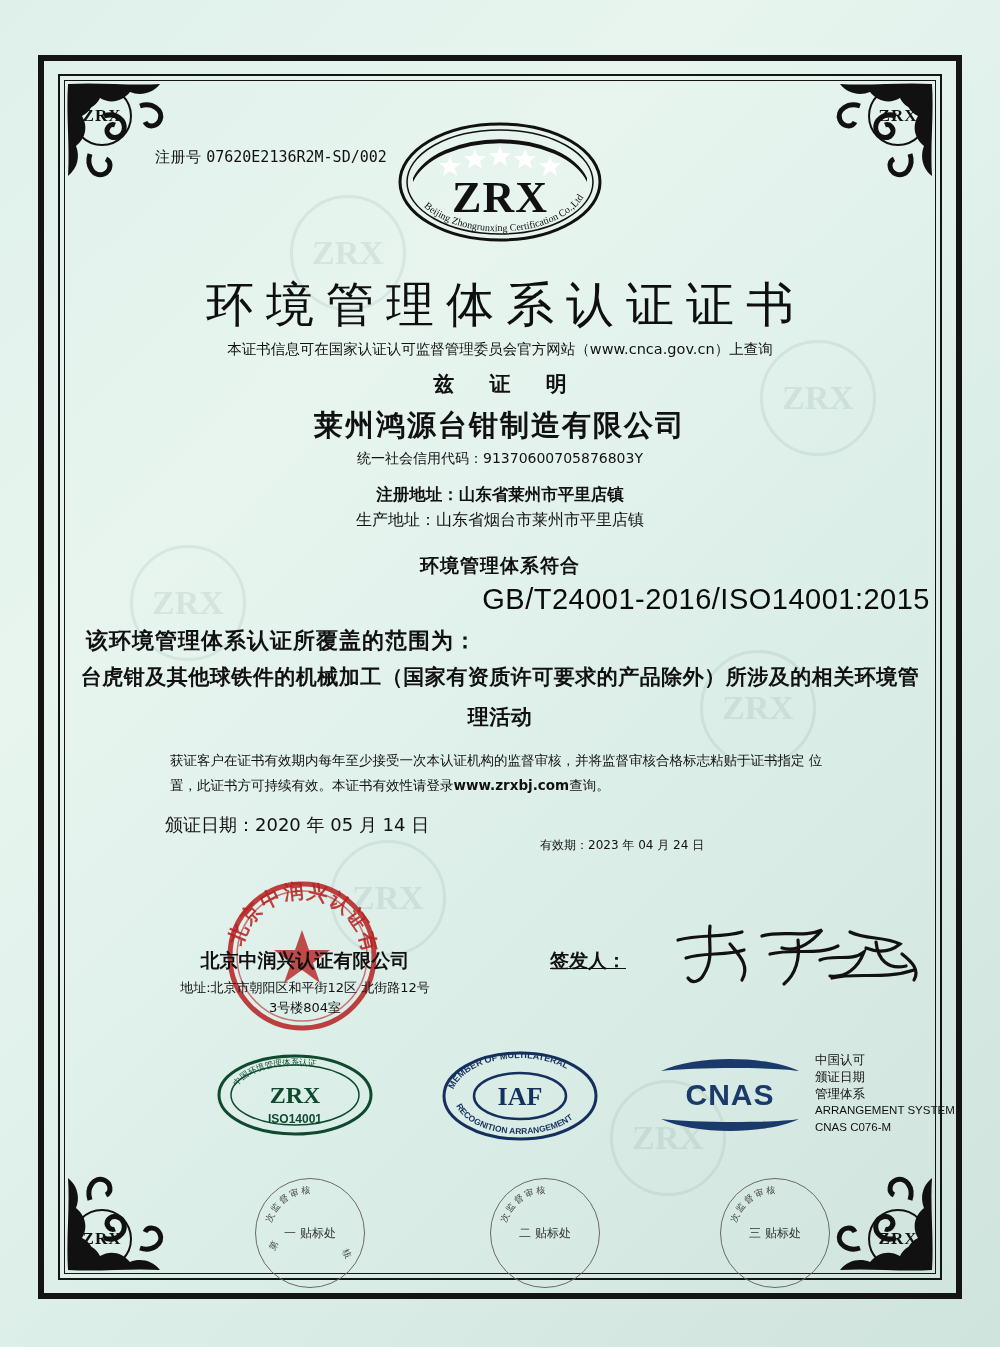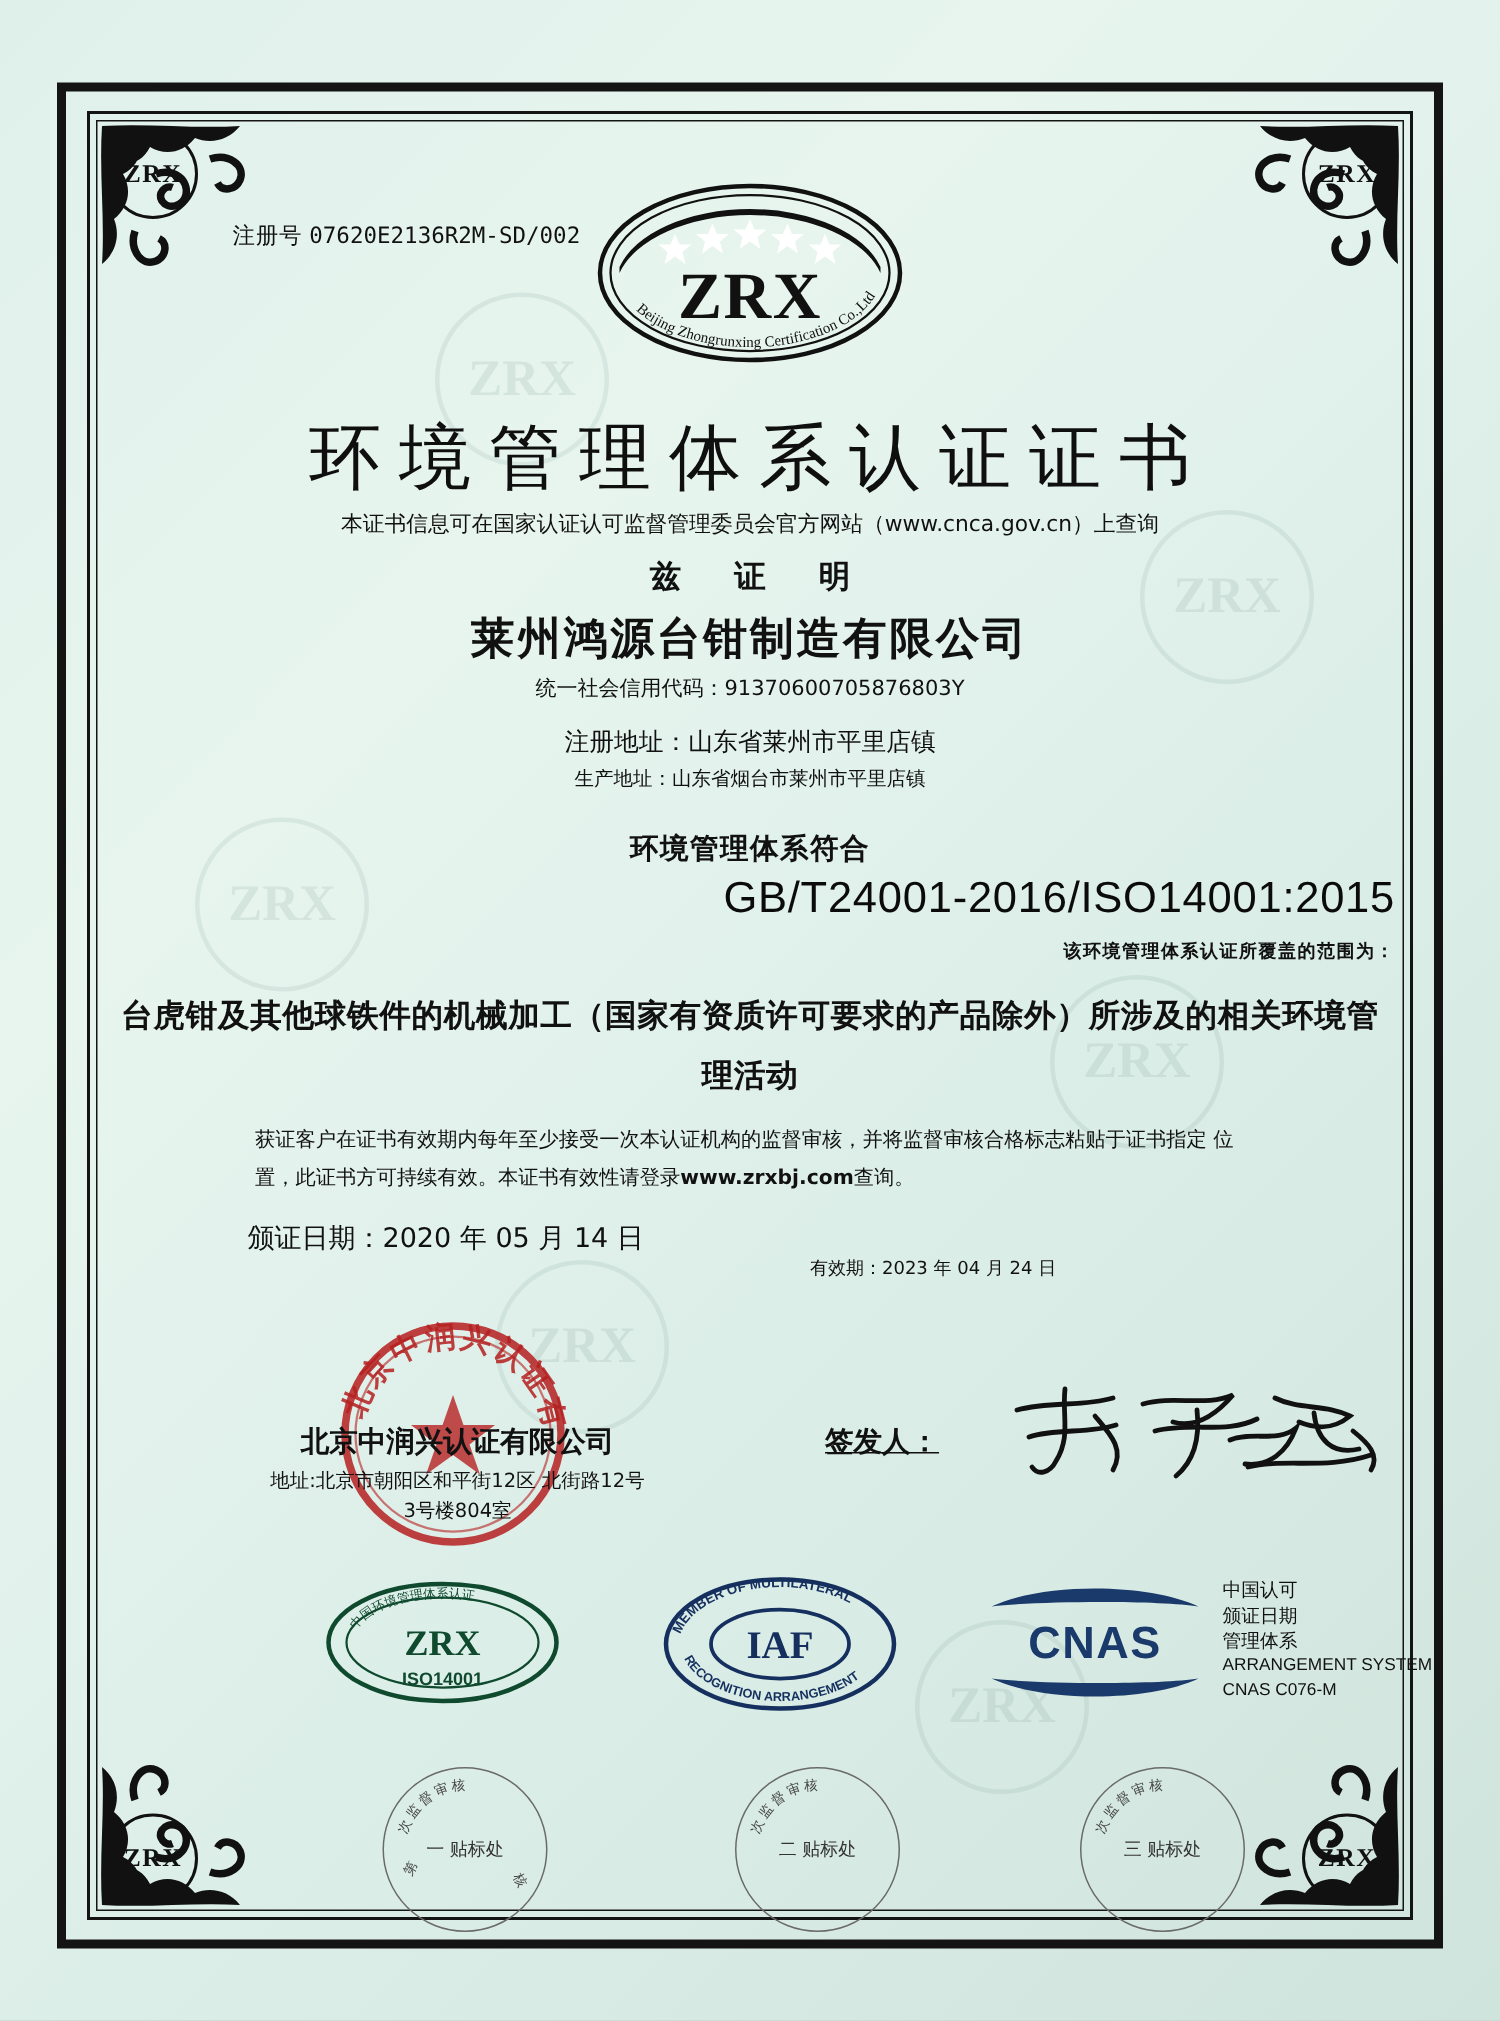--- a/index.html
+++ b/index.html
@@ -80,38 +80,38 @@
   .company{
     position:absolute;left:0;right:0;top:318px;text-align:center;
     font-size:29px;font-weight:bold;color:#111;letter-spacing:2px;
   }
   .credit{
     position:absolute;left:0;right:0;top:362px;text-align:center;
     font-size:14px;color:#111;
   }
   .addr1{
     position:absolute;left:0;right:0;top:396px;text-align:center;
-    font-size:16.5px;color:#111;
+    font-size:16.5px;color:#111;font-weight:bold;
   }
   .addr2{
     position:absolute;left:0;right:0;top:422px;text-align:center;
-    font-size:13px;color:#111;
+    font-size:16px;color:#111;
   }
   .conform{
     position:absolute;left:0;right:0;top:465px;text-align:center;
     font-size:19px;font-weight:bold;color:#111;letter-spacing:1px;
   }
   .standard{
     position:absolute;left:0;right:0;top:495px;text-align:right;
     font-size:29px;font-weight:normal;color:#0b0b0b;
     font-family:"Liberation Sans",sans-serif;letter-spacing:0.5px;
   }
   .scope-label{
-    position:absolute;left:16px;right:0;top:538px;text-align:right;
-    font-size:12px;font-weight:bold;color:#111;letter-spacing:1px;
+    position:absolute;left:16px;right:0;top:538px;text-align:left;
+    font-size:22px;font-weight:bold;color:#111;letter-spacing:1px;
   }
   .scope-line1{
     position:absolute;left:0;right:0;top:575px;text-align:center;
     font-size:21px;font-weight:bold;color:#111;letter-spacing:0.5px;
   }
   .scope-line2{
     position:absolute;left:0;right:0;top:615px;text-align:center;
     font-size:21px;font-weight:bold;color:#111;letter-spacing:0.5px;
   }
   .note{

